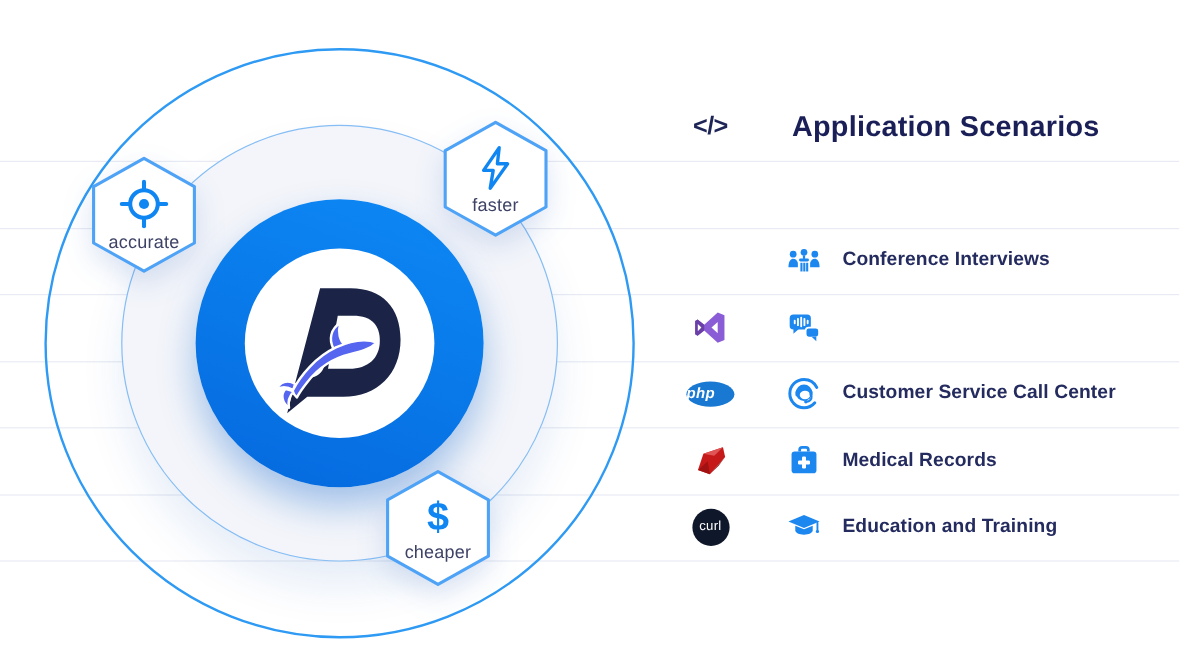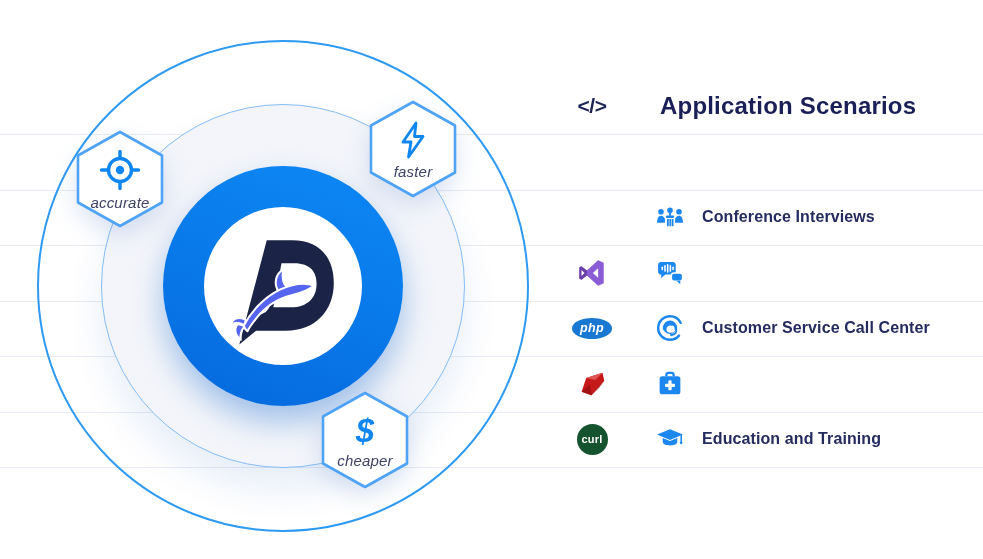--- a/index.html
+++ b/index.html
@@ -19,42 +19,42 @@
     box-shadow:0 16px 30px rgba(6,95,200,0.35);}
   .white-circle{left:204px;top:207px;width:158px;height:158px;background:#ffffff;
     display:flex;align-items:center;justify-content:center;}
   .logo-svg{width:126px;height:126px;}
   .sr-only{position:absolute;width:1px;height:1px;overflow:hidden;clip:rect(0 0 0 0);white-space:nowrap;}
   
   .badge{position:absolute;width:92px;height:102px;
     filter:drop-shadow(0 9px 12px rgba(30,90,180,0.16));}
   .badge svg.hex-bg{position:absolute;left:0;top:0;width:92px;height:102px;}
   .badge .badge-content{position:absolute;left:0;top:0;width:92px;height:102px;
-    display:flex;flex-direction:column;align-items:center;justify-content:center;gap:3px;padding-top:2px;box-sizing:border-box;font-style:italic;}
+    display:flex;flex-direction:column;align-items:center;justify-content:center;gap:3px;padding-top:2px;box-sizing:border-box;}
   .badge-accurate{left:74px;top:128px;}
   .badge-faster{left:367px;top:98px;}
   .badge-cheaper{left:319px;top:389px;}
   .badge-label{font-size:15px;color:#3e4366;letter-spacing:0.2px;}
   .dollar-glyph{font-size:33px;font-weight:bold;color:#1086f2;line-height:36px;}
   
   .panel{position:absolute;left:540px;top:0;width:443px;height:559px;}
   .panel-row{position:absolute;left:0;width:443px;height:55.5px;}
   .slot{position:absolute;display:flex;align-items:center;justify-content:center;top:0;height:100%;}
   .lang-slot{left:32px;width:40px;}
   .scn-slot{left:114px;width:32px;}
   .row-label{position:absolute;left:162px;top:0;height:100%;display:flex;align-items:center;
     font-size:16px;font-weight:bold;color:#242b5e;letter-spacing:0.1px;white-space:nowrap;}
   .header-row{position:absolute;left:0;top:78px;width:443px;height:56px;}
   .code-glyph{font-size:21px;font-weight:bold;color:#1d2456;letter-spacing:-0.5px;}
   .header-title{position:absolute;left:120px;top:0;height:100%;display:flex;align-items:center;
     font-size:24px;font-weight:bold;color:#1a2057;letter-spacing:0.2px;}
   
-  .php-pill{width:41px;height:21px;border-radius:50%;background:#1878d2;display:flex;align-items:center;justify-content:center;}
+  .php-pill{width:41px;height:21px;border-radius:50%;background:#1878d2;display:flex;align-items:center;}
   .php-pill span{color:#fff;font-size:12.5px;font-weight:bold;font-style:italic;letter-spacing:0.3px;}
-  .curl-circle{width:31px;height:31px;border-radius:50%;background:#14532d;display:flex;align-items:center;justify-content:center;font-weight:bold;}
+  .curl-circle{width:31px;height:31px;border-radius:50%;background:#0f172a;display:flex;align-items:center;justify-content:center;}
   .curl-circle span{color:#fff;font-size:11px;letter-spacing:0.2px;}
 </style>
 </head>
 <body>
 
 <div class="canvas">
 
   <div class="bg-line" style="top:134px"></div>
   <div class="bg-line" style="top:189.5px"></div>
   <div class="bg-line" style="top:245px"></div>
@@ -204,20 +204,21 @@
         </svg>
       </div>
       <div class="slot scn-slot">
         <svg width="28" height="28" viewBox="0 0 27 27">
           <path d="M10,6 v-1.3 a2,2 0 0 1 2,-2 h3 a2,2 0 0 1 2,2 V6" stroke="#1d87f0" stroke-width="2.2" fill="none"></path>
           <rect x="3.5" y="6" width="20" height="17.5" rx="2.5" fill="#1d87f0"></rect>
           <rect x="11.9" y="10" width="3.2" height="9.6" rx="1" fill="#fff"></rect>
           <rect x="8.7" y="13.2" width="9.6" height="3.2" rx="1" fill="#fff"></rect>
         </svg>
       </div>
+      <div class="row-label">Medical Records</div>
     </div>
 
     <div class="panel-row" style="top:411.5px">
       <div class="slot lang-slot">
         <div class="curl-circle">
           <span>curl</span>
         </div>
       </div>
       <div class="slot scn-slot">
         <svg width="28" height="28" viewBox="0 0 27 27">

